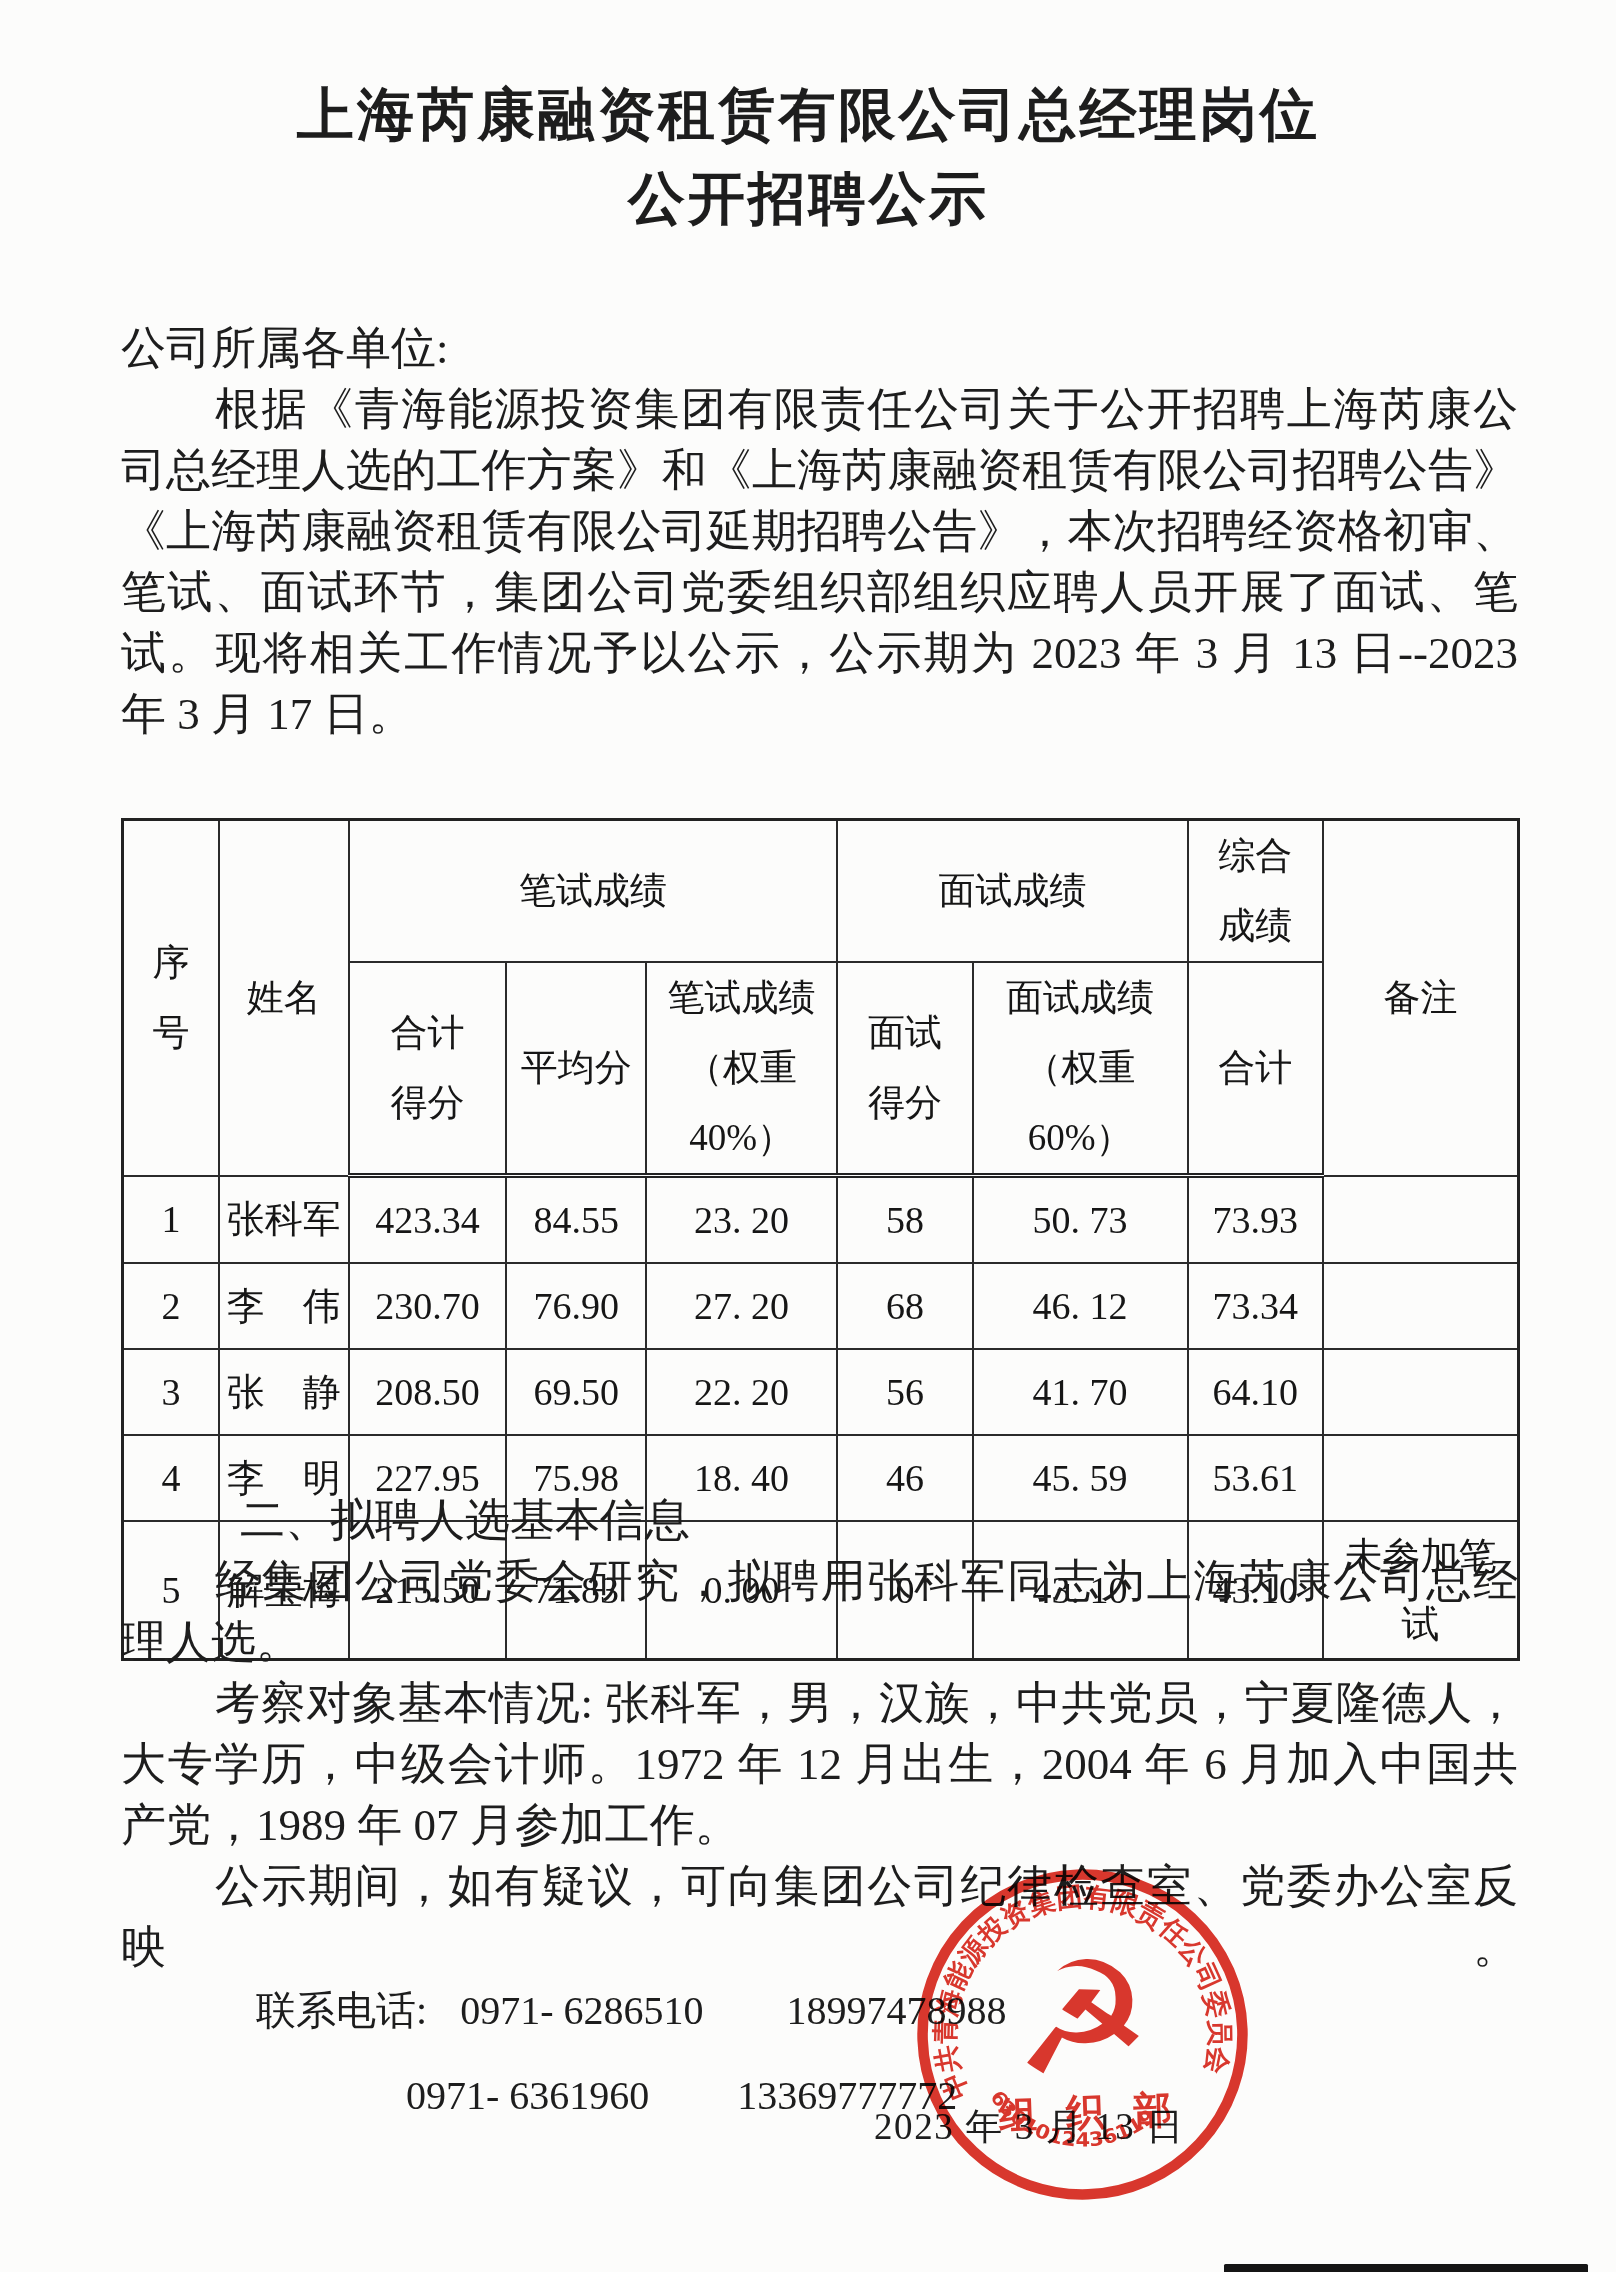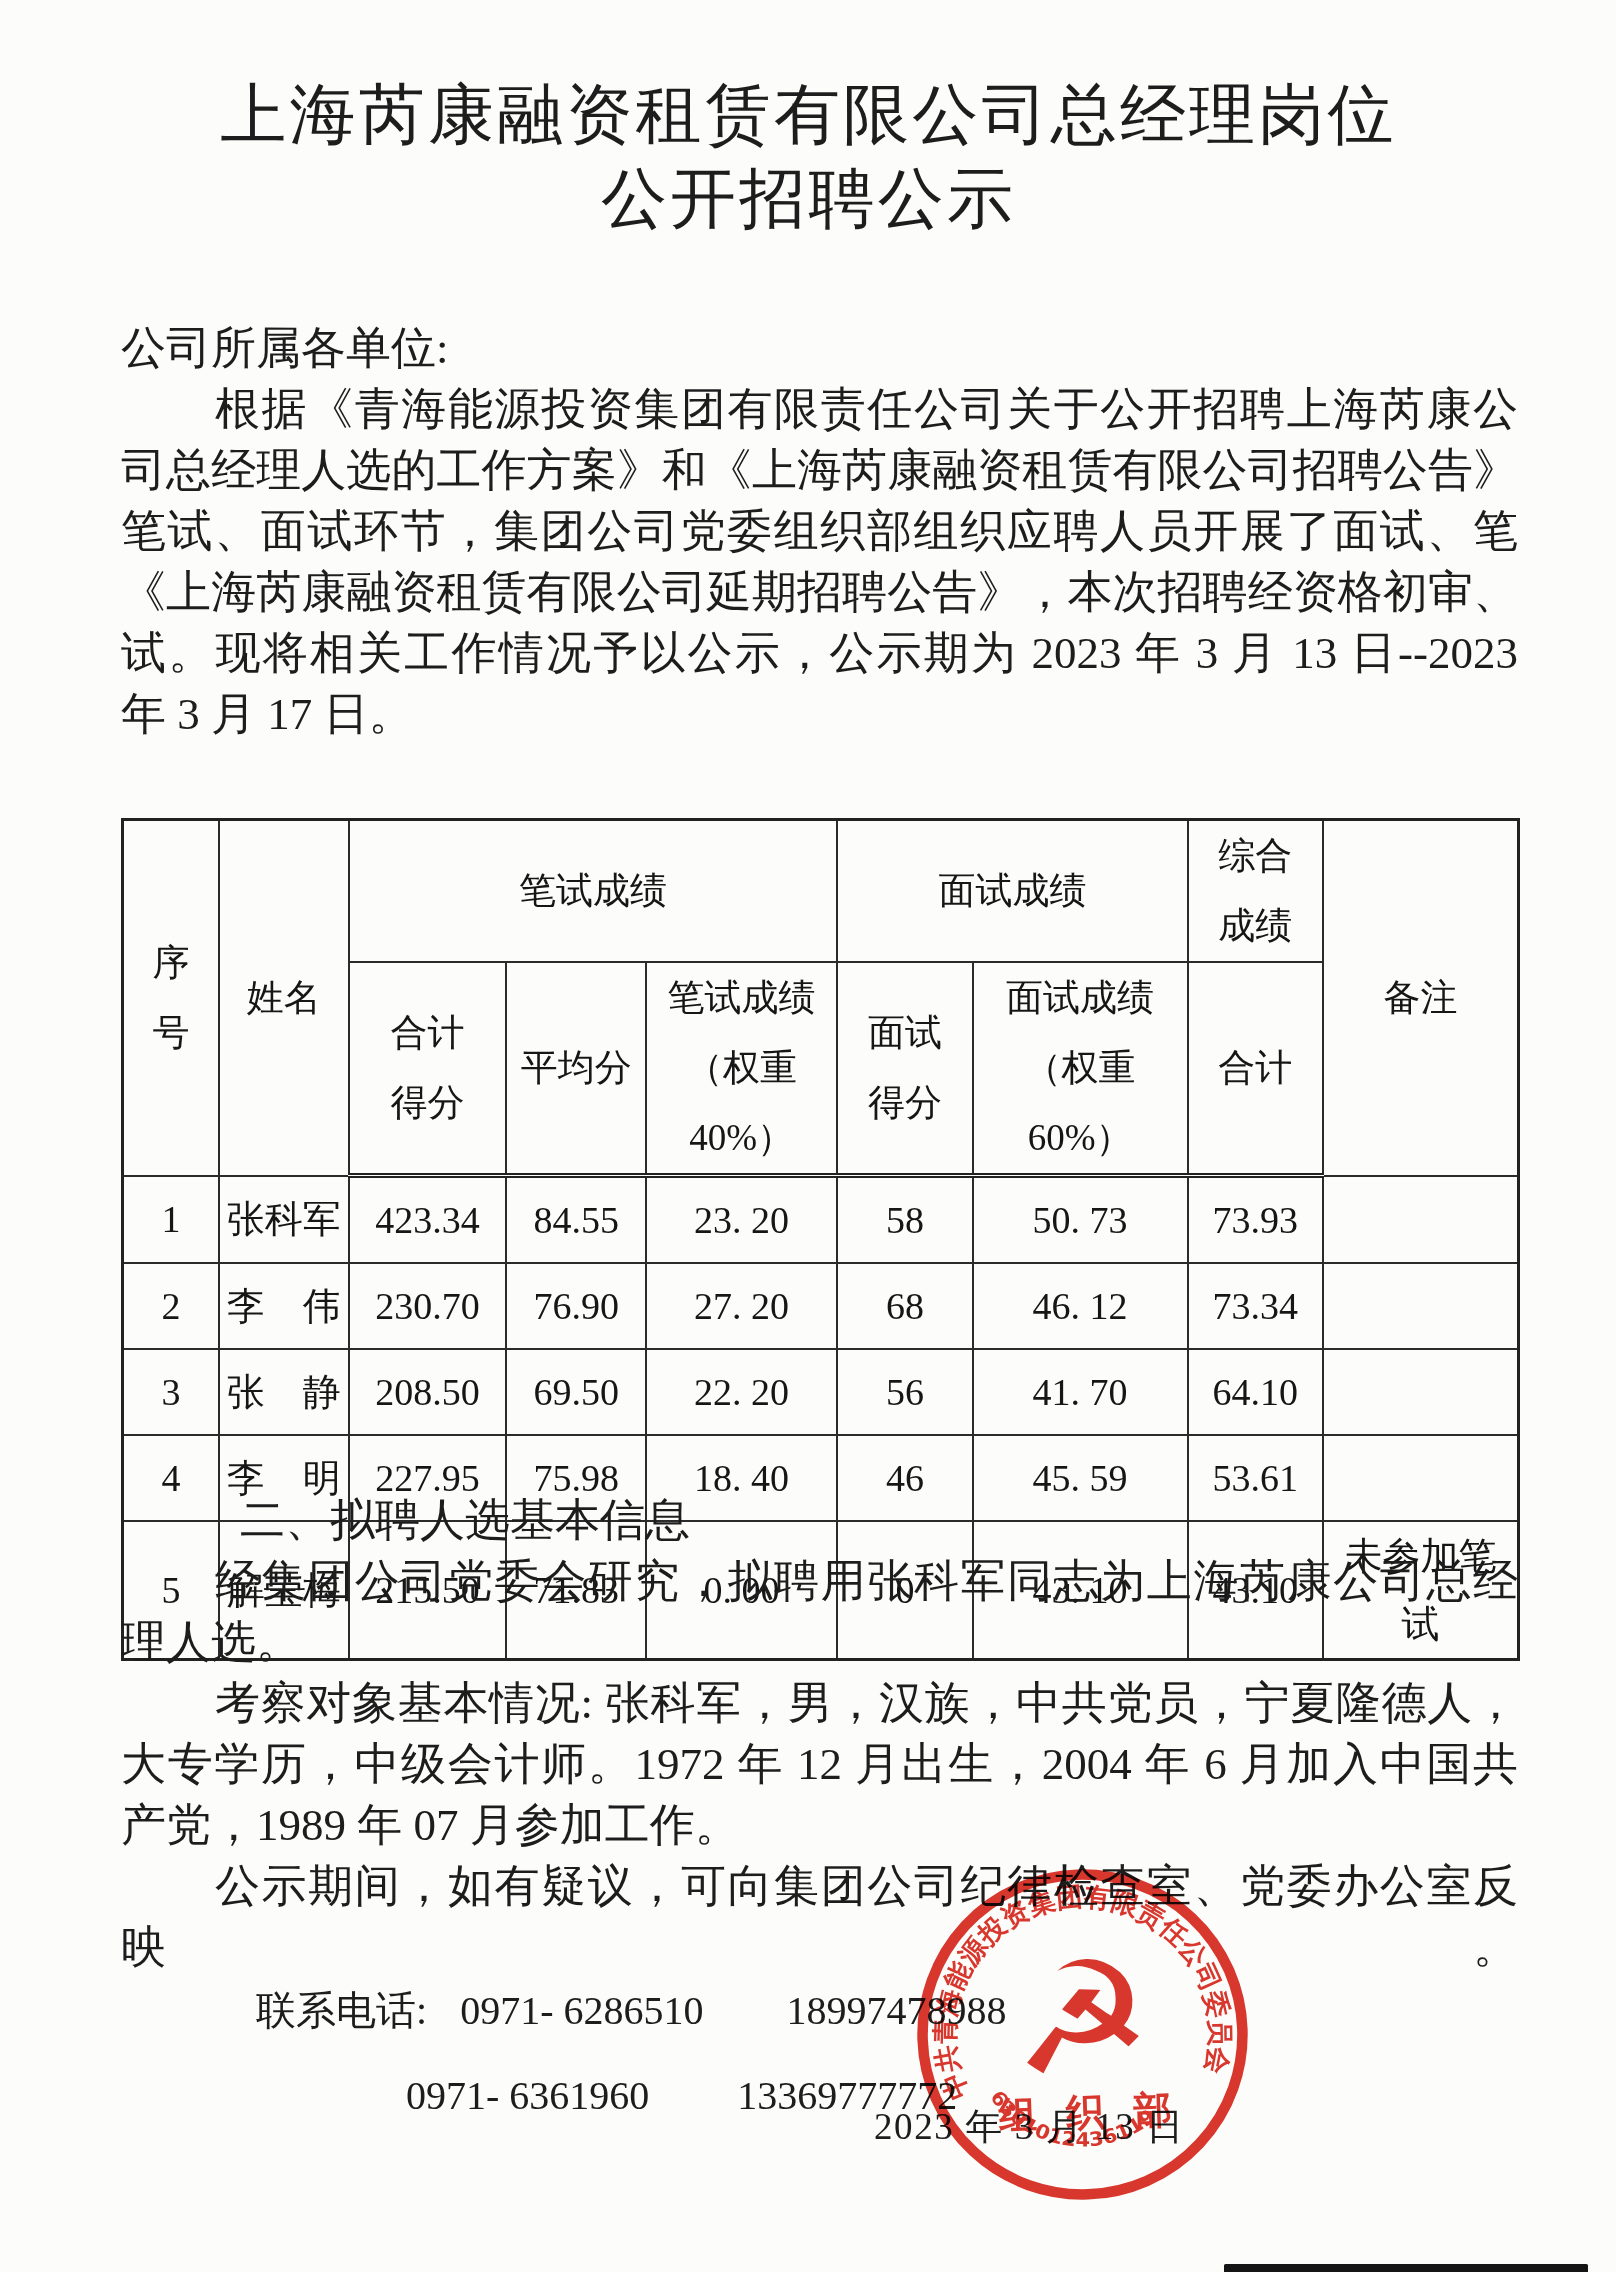--- a/index.html
+++ b/index.html
@@ -4,21 +4,21 @@
 <style>
   html,body{margin:0;padding:0;}
   body{
     width:1617px;height:2273px;position:relative;
     background:#fcfcfb;color:#1d1d1d;
     font-family:"Liberation Serif","DejaVu Serif",serif;
     overflow:hidden;
   }
   .title{
     position:absolute;top:73px;left:0;right:0;text-align:center;
-    font-weight:normal;font-size:66px;line-height:84px;letter-spacing:3.2px;
+    font-weight:bold;font-size:57px;line-height:84px;letter-spacing:3.2px;
   }
   .bodyblock{
     position:absolute;left:121px;width:1397px;
     font-size:45px;line-height:61px;
   }
   .b1{top:318px;}
   .b2{top:1490px;}
   .ln{white-space:nowrap;}
   .fill{white-space:normal;text-align:justify;text-align-last:justify;}
   .ind{text-indent:94px;}
@@ -61,22 +61,22 @@
 
 <div class="title">
   <div>上海芮康融资租赁有限公司总经理岗位</div>
   <div>公开招聘公示</div>
 </div>
 
 <div class="bodyblock b1">
   <div class="ln">公司所属各单位:</div>
   <div class="ln fill ind">根据《青海能源投资集团有限责任公司关于公开招聘上海芮康公</div>
   <div class="ln fill">司总经理人选的工作方案》和《上海芮康融资租赁有限公司招聘公告》</div>
+  <div class="ln fill">《上海芮康融资租赁有限公司延期招聘公告》，本次招聘经资格初审、</div>
   <div class="ln fill">笔试、面试环节，集团公司党委组织部组织应聘人员开展了面试、笔</div>
-  <div class="ln fill">《上海芮康融资租赁有限公司延期招聘公告》，本次招聘经资格初审、</div>
   <div class="ln fill">试。现将相关工作情况予以公示，公示期为 2023 年 3 月 13 日--2023</div>
   <div class="ln">年 3 月 17 日。</div>
 </div>
 
 <table class="score">
   <colgroup>
     <col style="width:6.9%">
       <col style="width:9.3%">
       <col style="width:11.3%">
     <col style="width:10%">

